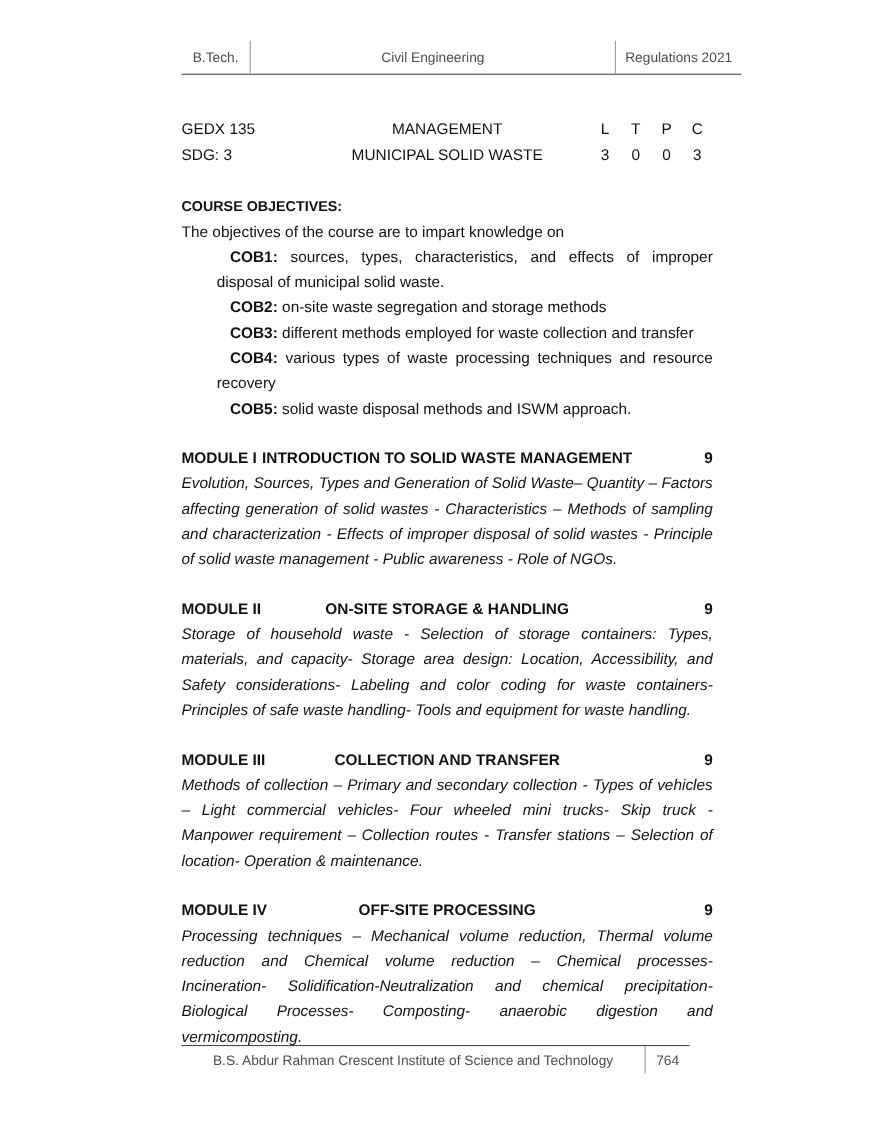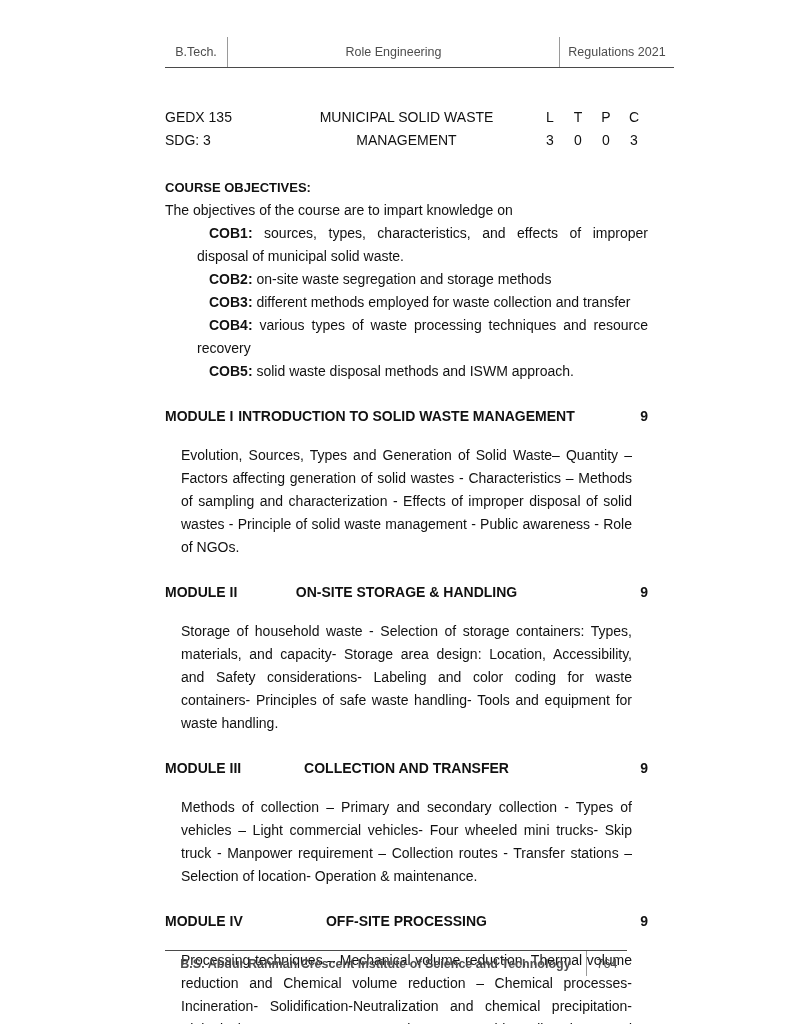--- a/index.html
+++ b/index.html
@@ -95,72 +95,72 @@
   .mod-head {
     position: relative;
     height: 23px;
     font-weight: bold;
     white-space: nowrap;
   }
   .mod-label { position: absolute; left: 0; top: 0; }
   .mod-title { display: block; text-align: center; }
   .mod-hours { position: absolute; right: 0; top: 0; }
   .mod-desc {
-    margin: 16px;
+    margin: 0;
     text-align: justify;
+    font-style: italic;
   }
 
   
   .page-footer {
     position: absolute;
     left: 165px;
     top: 950px;
     width: 462px;
     height: 26px;
     display: flex;
     border-top: 1.5px solid #4a4a4a;
     font-size: 12.5px;
     color: #4d4d4d;
   }
   .pf-institute {
     flex: 1;
     display: flex;
     align-items: center;
     justify-content: center;
-    font-weight: bold;
   }
   .pf-page {
     width: 41px;
     border-left: 1px solid #9a9a9a;
     display: flex;
     align-items: center;
     justify-content: center;
   }
 </style>
 </head>
 <body>
 
 <div class="page">
 
   <header class="page-header">
     <div class="ph-cell ph-left">B.Tech.</div>
-    <div class="ph-cell ph-center">Role Engineering</div>
+    <div class="ph-cell ph-center">Civil Engineering</div>
     <div class="ph-cell ph-right">Regulations 2021</div>
   </header>
 
   <main class="content">
 
     <section class="course-head">
       <div class="course-codes">
         <div>GEDX 135</div>
         <div>SDG: 3</div>
       </div>
       <div class="course-title">
+        <div>MANAGEMENT</div>
         <div>MUNICIPAL SOLID WASTE</div>
-        <div>MANAGEMENT</div>
       </div>
       <div class="ltpc">
         <span>L</span>
         <span>T</span>
         <span>P</span>
         <span>C</span>
         <span>3</span>
         <span>0</span>
         <span>0</span>
         <span>3</span>

